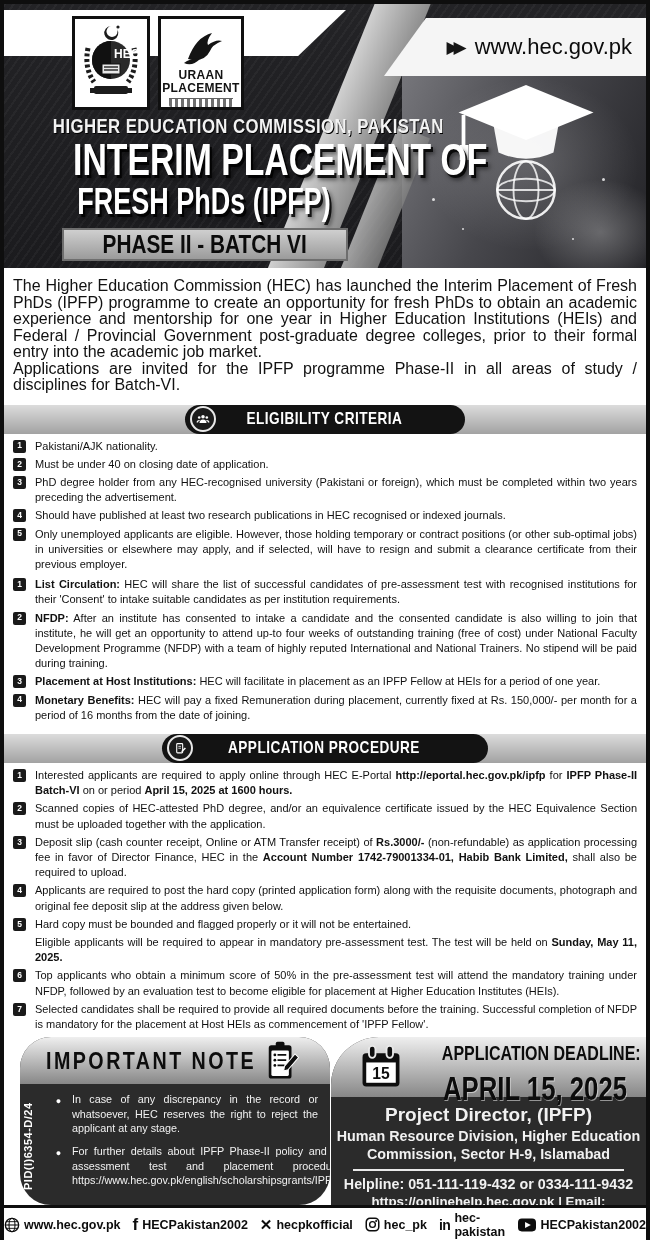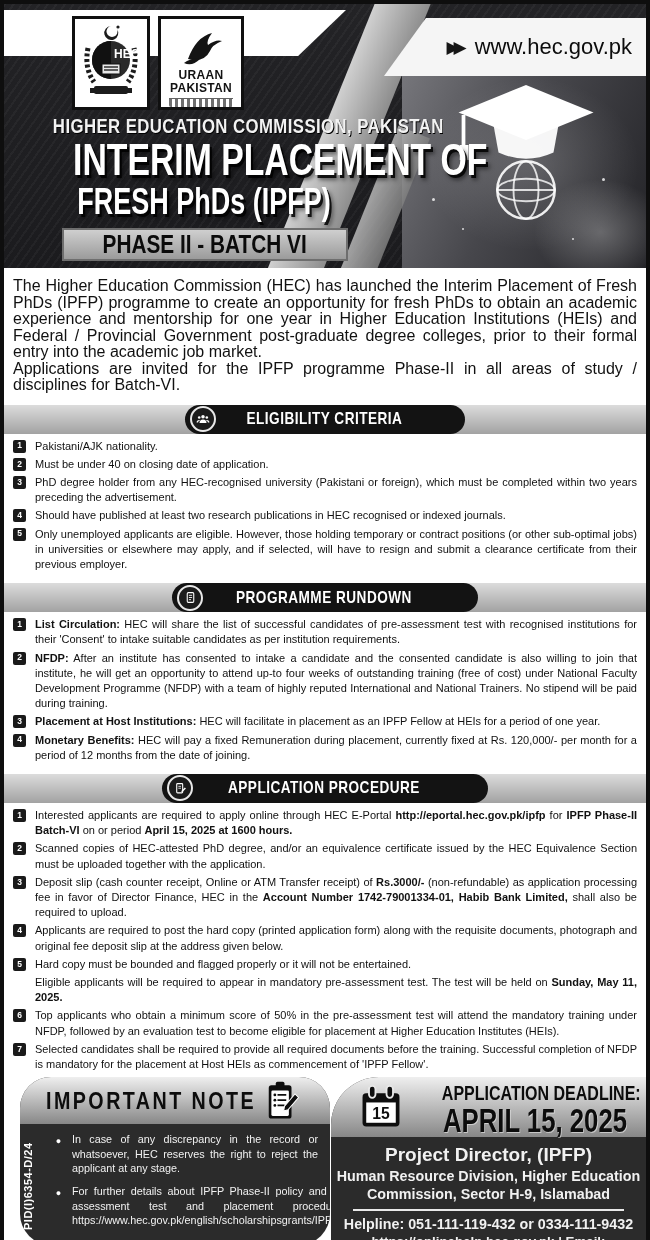--- a/index.html
+++ b/index.html
@@ -78,21 +78,21 @@
   .note-title{position:absolute;left:26px;top:10px;font-size:24px;font-weight:bold;letter-spacing:3px;color:#0d0d0d;}
   .note-ico{position:absolute;right:28px;top:3px;}
   .pbody{color:#f1f1f1;}
   .pl .pbody{padding:8px 12px 0 34px;}
   .pl .li-row{font-size:10.8px;line-height:14.4px;margin:0 0 9px 0;}
   .pl .num.dot{background:transparent;color:#fff;flex-basis:9px;font-size:9px;margin-top:2px;}
   .pid{position:absolute;left:2px;top:54px;bottom:4px;display:flex;align-items:center;justify-content:center;
     writing-mode:vertical-rl;transform:rotate(180deg);color:#fff;font-size:11px;font-weight:bold;letter-spacing:.5px;}
   .cal{position:absolute;left:26px;top:7px;}
   .dl-label{position:absolute;left:86px;top:6px;width:228px;font-size:20px;font-weight:bold;color:#0c0c0c;line-height:20px;}
-  .dl-date{position:absolute;left:86px;top:25px;width:228px;text-align:center;font-size:33px;font-weight:bold;color:#0c0c0c;
+  .dl-date{position:absolute;left:86px;top:33px;width:228px;text-align:center;font-size:33px;font-weight:bold;color:#0c0c0c;
     text-shadow:1px 1px 0 rgba(255,255,255,.5);}
   .pr .pbody{text-align:center;padding-top:7px;}
   .director{font-size:19px;font-weight:bold;}
   .dept{font-size:14.3px;font-weight:bold;line-height:17.5px;margin-top:2px;}
   .sep{width:86%;border:none;border-top:2px solid #e9e9e9;margin:6px auto 5px auto;}
   .help{font-size:14.3px;font-weight:bold;}
   .links{font-size:13.3px;font-weight:bold;margin-top:2px;}
 
   
   .social{height:33px;border-top:3px solid #0e0e0e;background:#fff;display:flex;align-items:center;
@@ -151,21 +151,21 @@
         <rect x="10" y="66" width="8" height="5" fill="#1c1c1c"></rect>
         <rect x="44" y="66" width="8" height="5" fill="#1c1c1c"></rect>
       </svg>
     </div>
     <div class="logo-box logo-uraan">
       <svg width="46" height="40" viewBox="0 0 46 40">
         <path d="M10,30 Q18,8 34,4 Q28,12 30,16 Q38,10 44,12 Q34,16 32,22 Q26,34 10,30 Z" fill="#141414"></path>
         <path d="M6,34 Q14,28 22,30 Q14,38 6,34 Z" fill="#141414"></path>
       </svg>
       <span class="uraan-txt">URAAN</span>
-      <span class="uraan-txt">PAKISTAN</span>
+      <span class="uraan-txt">PLACEMENT</span>
       <span class="uraan-urdu"></span>
     </div>
 
     <div class="org"><span class="cond">HIGHER EDUCATION COMMISSION, PAKISTAN</span></div>
     <div class="title1"><span class="cond" style="transform:scaleX(.75)">INTERIM PLACEMENT OF</span></div>
     <div class="title2"><span class="cond" style="transform:scaleX(.75)">FRESH PhDs (IPFP)</span></div>
     <div class="phase">
         <span class="cond">PHASE II - BATCH VI</span>
       </div>
   </div>
@@ -207,49 +207,36 @@
         <div class="li-row">
           <span class="num">4</span>
           <span class="li-text"><span>Should have published at least two research publications in HEC recognised or indexed journals.</span></span>
         </div>
         <div class="li-row">
           <span class="num">5</span>
           <span class="li-text"><span>Only unemployed applicants are eligible. However, those holding temporary or contract positions (or other sub-optimal jobs) in universities or elsewhere may apply, and if selected, will have to resign and submit a clearance certificate from their previous employer.</span></span>
         </div>
       </div>
 
-    <div class="band">
-      <div class="pill">
-        <span class="ico">
-          <svg width="13" height="13" viewBox="0 0 24 24">
-              <rect x="6" y="3" width="12" height="18" rx="2" fill="none" stroke="#fff" stroke-width="2"></rect>
-              <line x1="9" y1="8" x2="15" y2="8" stroke="#fff" stroke-width="1.6"></line>
-              <line x1="9" y1="12" x2="15" y2="12" stroke="#fff" stroke-width="1.6"></line>
-              <line x1="9" y1="16" x2="13" y2="16" stroke="#fff" stroke-width="1.6"></line>
-            </svg>
-        </span>
-        <span class="txt"><span class="cond">PROGRAMME RUNDOWN</span></span>
-      </div>
-    </div>
     <div class="list">
         <div class="li-row">
           <span class="num">1</span>
           <span class="li-text"><span class="b">List Circulation:</span><span> HEC will share the list of successful candidates of pre-assessment test with recognised institutions for their 'Consent' to intake suitable candidates as per institution requirements.</span></span>
         </div>
         <div class="li-row">
           <span class="num">2</span>
           <span class="li-text"><span class="b">NFDP:</span><span> After an institute has consented to intake a candidate and the consented candidate is also willing to join that institute, he will get an opportunity to attend up-to four weeks of outstanding training (free of cost) under National Faculty Development Programme (NFDP) with a team of highly reputed International and National Trainers. No stipend will be paid during training.</span></span>
         </div>
         <div class="li-row">
           <span class="num">3</span>
           <span class="li-text"><span class="b">Placement at Host Institutions:</span><span> HEC will facilitate in placement as an IPFP Fellow at HEIs for a period of one year.</span></span>
         </div>
         <div class="li-row">
           <span class="num">4</span>
-          <span class="li-text"><span class="b">Monetary Benefits:</span><span> HEC will pay a fixed Remuneration during placement, currently fixed at Rs. 120,000/- per month for a period of 12 months from the date of joining.</span></span>
+          <span class="li-text"><span class="b">Monetary Benefits:</span><span> HEC will pay a fixed Remuneration during placement, currently fixed at Rs. 150,000/- per month for a period of 16 months from the date of joining.</span></span>
         </div>
       </div>
 
     <div class="band">
       <div class="pill">
         <span class="ico">
           <svg width="13" height="13" viewBox="0 0 24 24">
               <rect x="5" y="3" width="11" height="17" rx="1.5" fill="none" stroke="#fff" stroke-width="2"></rect>
               <line x1="8" y1="8" x2="13" y2="8" stroke="#fff" stroke-width="1.5"></line>
               <line x1="8" y1="11.5" x2="13" y2="11.5" stroke="#fff" stroke-width="1.5"></line>

